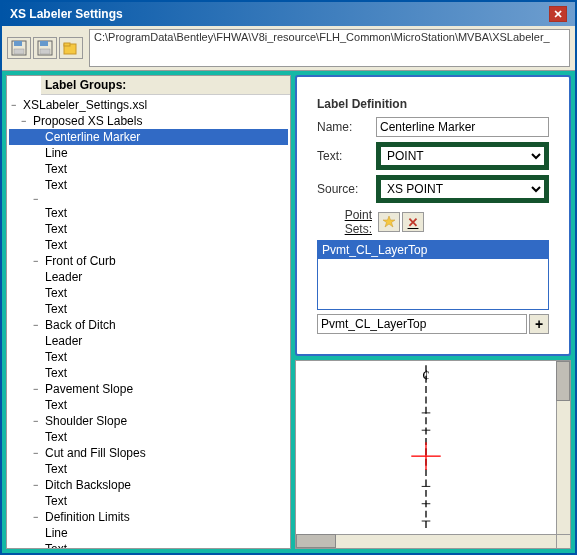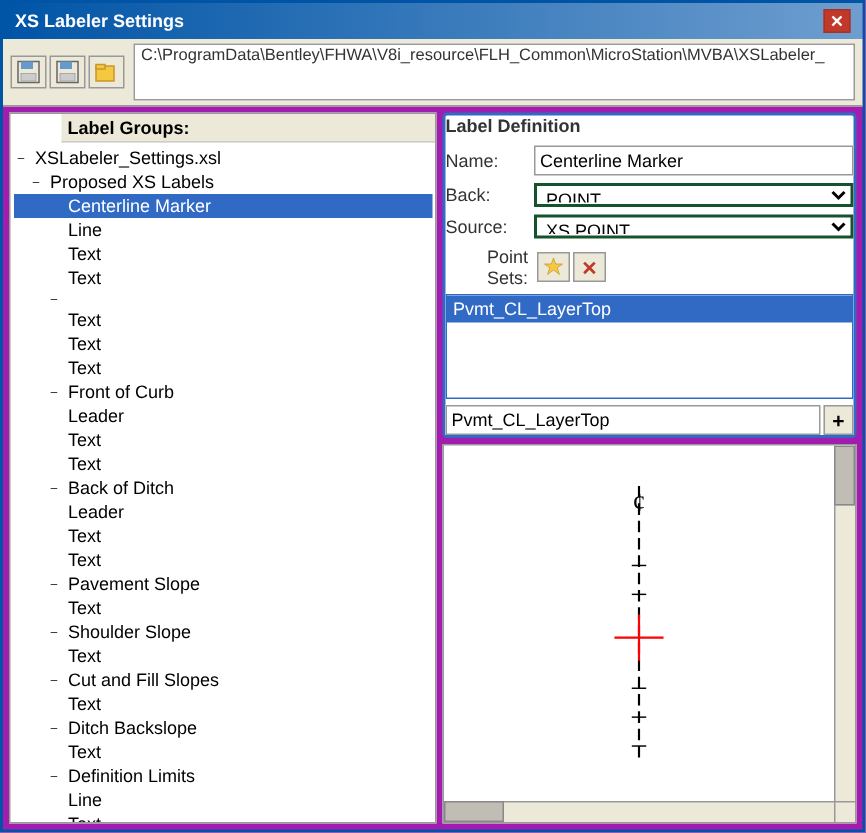--- a/index.html
+++ b/index.html
@@ -7,21 +7,21 @@
       font-family: 'Segoe UI', Tahoma, Geneva, Verdana, sans-serif;
       font-size: 12px;
       background: #d4d0c8;
       width: 577px;
       height: 555px;
       overflow: hidden;
     }
     .window {
       width: 577px;
       height: 555px;
-      background: #a21caf;
+      background: #14b8a6;
       border: 2px solid #0054a6;
       display: flex;
       flex-direction: column;
     }
     .title-bar {
       background: linear-gradient(to right, #0054a6, #6e9ecf);
       color: white;
       padding: 4px 8px;
       display: flex;
       align-items: center;
@@ -134,21 +134,21 @@
       display: flex;
       flex-direction: column;
       margin: 4px;
       margin-left: 2px;
       gap: 4px;
     }
     .label-definition {
       background: white;
       border: 2px solid #316ac5;
       border-radius: 3px;
-      padding: 0;
+      padding: 20px;
     }
     .label-def-title {
       font-size: 12px;
       font-weight: bold;
       margin-bottom: 6px;
       color: #333;
     }
     .form-row {
       display: flex;
       align-items: center;
@@ -163,30 +163,31 @@
     .form-input {
       flex: 1;
       height: 20px;
       border: 1px solid #999;
       padding: 1px 3px;
       font-size: 12px;
       background: white;
     }
     .form-select {
       flex: 1;
-      height: 16px;
-      border: 2px solid #14532d;
+      height: 28px;
+      border: 5px solid #14532d;
       padding: 1px 2px;
       font-size: 12px;
       background: white;
     }
     .point-sets-row {
       display: flex;
       align-items: center;
       margin-bottom: 4px;
+      text-decoration: underline;
     }
     .point-sets-label {
       width: 55px;
       font-size: 12px;
       color: #333;
       text-align: right;
     }
     .point-sets-buttons {
       display: flex;
       gap: 2px;
@@ -455,21 +456,21 @@
 
       <div class="label-definition">
         <div class="label-def-title">Label Definition</div>
 
         <div class="form-row">
           <span class="form-label">Name:</span>
           <input class="form-input" type="text" value="Centerline Marker" style="">
         </div>
 
         <div class="form-row">
-          <span class="form-label">Back:</span>
+          <span class="form-label">Text:</span>
           <select class="form-select">
             <option>POINT</option>
             <option>LINE</option>
             <option>LEADER</option>
           </select>
         </div>
 
         <div class="form-row">
           <span class="form-label">Source:</span>
           <select class="form-select">

